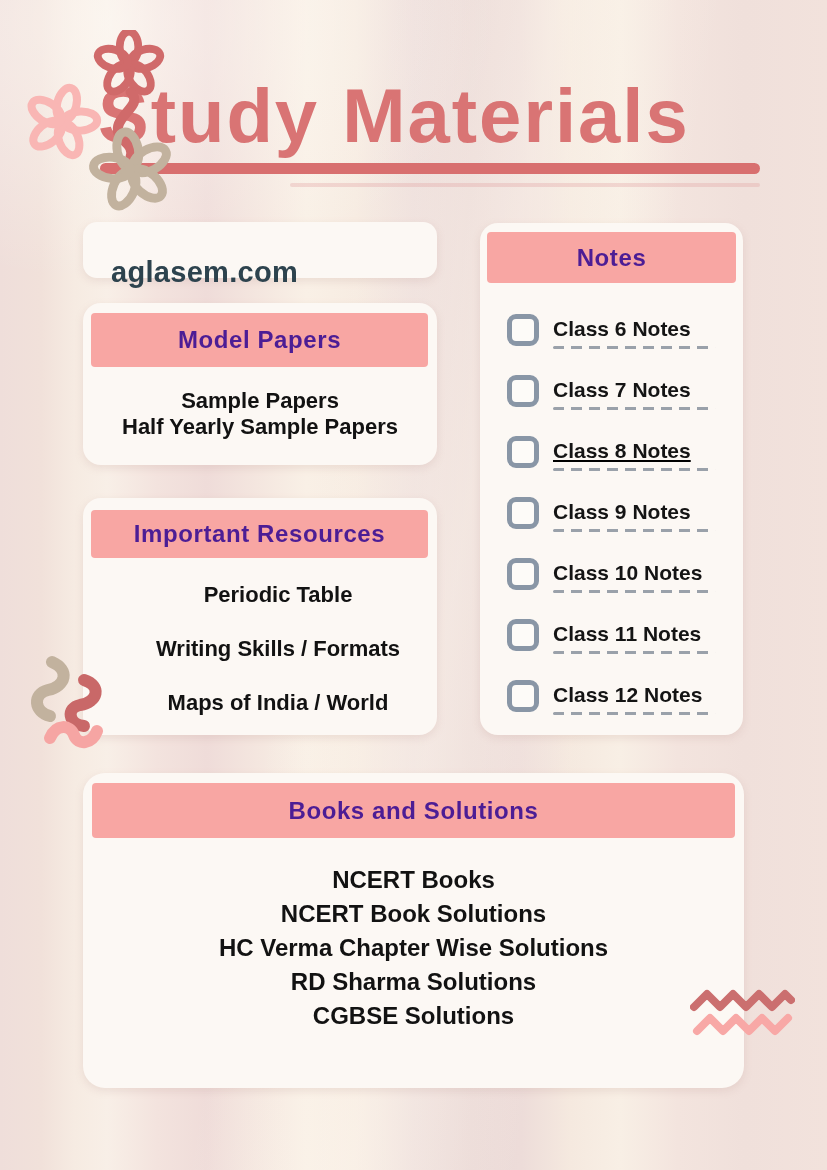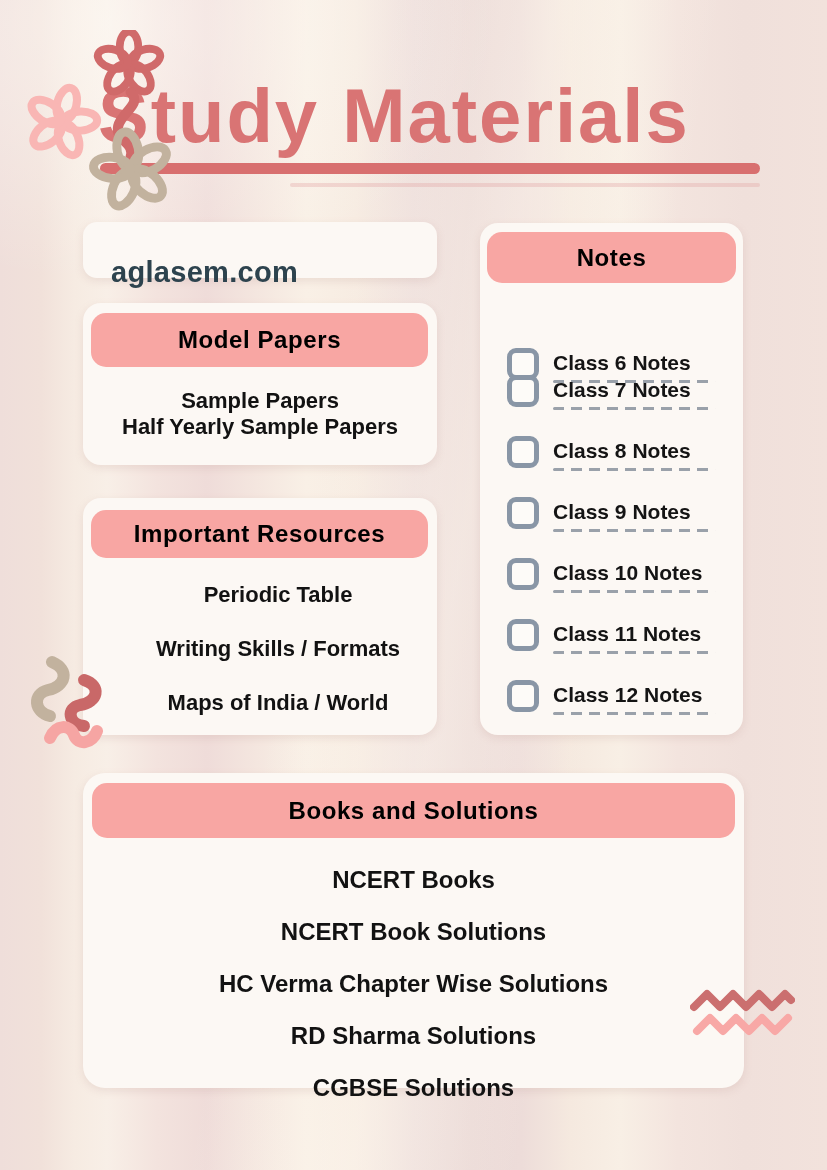--- a/index.html
+++ b/index.html
@@ -27,22 +27,22 @@
   .title-underline-soft {
     position:absolute; left:290px; top:183px; width:470px; height:4px;
     background:rgba(226,164,164,0.35); border-radius:2px; z-index:1;
   }
   .deco { position:absolute; z-index:3; }
   .card {
     position:absolute; background:#fcf8f4; border-radius:18px;
     box-shadow:0 3px 9px rgba(175,135,125,0.18); z-index:2;
   }
   .pill {
-    position:absolute; background:#f8a6a3; border-radius:15px;
-    color:#000000; font-weight:bold; font-size:24px; letter-spacing:0.6px;
+    position:absolute; background:#f8a6a3; border-radius:4px;
+    color:#4c1d95; font-weight:bold; font-size:24px; letter-spacing:0.6px;
     display:flex; align-items:center; justify-content:center;
     text-align:center; z-index:3;
   }
   .site-box {
     position:absolute; left:83px; top:222px; width:354px; height:56px;
     background:#fcf8f4; border-radius:14px;
     box-shadow:0 3px 9px rgba(175,135,125,0.18);
     display:flex; align-items:center; z-index:2;
   }
   .site-text {
@@ -50,21 +50,21 @@
     letter-spacing:0.3px; cursor:pointer;margin-top:44px;
   }
   .items-col { position:absolute; text-align:center; z-index:3; display:flex; flex-direction:column; }
   .item-link {
     display:block; font-weight:bold; color:#121212; white-space:nowrap; cursor:pointer;
   }
   .mp-items { left:83px; top:389px; width:354px; gap:2px; }
   .mp-items .item-link { font-size:22px; line-height:24px; }
   .ir-items { left:83px; top:583px; width:354px; gap:30px; }
   .ir-items .item-link { font-size:22px; line-height:24px;padding-left:36px; }
-  .bs-items { left:83px; top:867px; width:661px; gap:26px; }
+  .bs-items { left:83px; top:867px; width:661px; gap:8px; }
   .bs-items .item-link { font-size:24px; line-height:26px; }
   .note-row {
     position:absolute; left:507px; display:flex; gap:14px; z-index:3;
   }
   .checkbox {
     width:32px; height:32px; box-sizing:border-box;
     border:5px solid #8996a6; border-radius:9px; background:#fdfbf8;
     flex:0 0 auto; cursor:pointer;
   }
   .note-label-wrap { display:flex; flex-direction:column; min-width:162px; }
@@ -148,35 +148,35 @@
   <div class="pill" style="left:91px; top:510px; width:337px; height:48px;">Important Resources</div>
   <div class="items-col ir-items">
     <span class="item-link">Periodic Table</span>
     <span class="item-link">Writing Skills / Formats</span>
     <span class="item-link">Maps of India / World</span>
   </div>
 
   <div class="card" style="left:480px; top:223px; width:263px; height:512px;"></div>
   <div class="pill" style="left:487px; top:232px; width:249px; height:51px;">Notes</div>
 
-  <div class="note-row" style="top:314px;margin-top:34px;">
+  <div class="note-row" style="top:314px;">
     <span class="checkbox"></span>
     <span class="note-label-wrap">
       <span class="note-label">Class 6 Notes</span>
       <span class="dash-line"></span>
     </span>
   </div>
   <div class="note-row" style="top:375px;">
     <span class="checkbox"></span>
     <span class="note-label-wrap">
       <span class="note-label">Class 7 Notes</span>
       <span class="dash-line"></span>
     </span>
   </div>
-  <div class="note-row" style="top:436px;">
+  <div class="note-row" style="top:436px;text-decoration:underline;">
     <span class="checkbox"></span>
     <span class="note-label-wrap">
       <span class="note-label">Class 8 Notes</span>
       <span class="dash-line"></span>
     </span>
   </div>
   <div class="note-row" style="top:497px;">
     <span class="checkbox"></span>
     <span class="note-label-wrap">
       <span class="note-label">Class 9 Notes</span>

